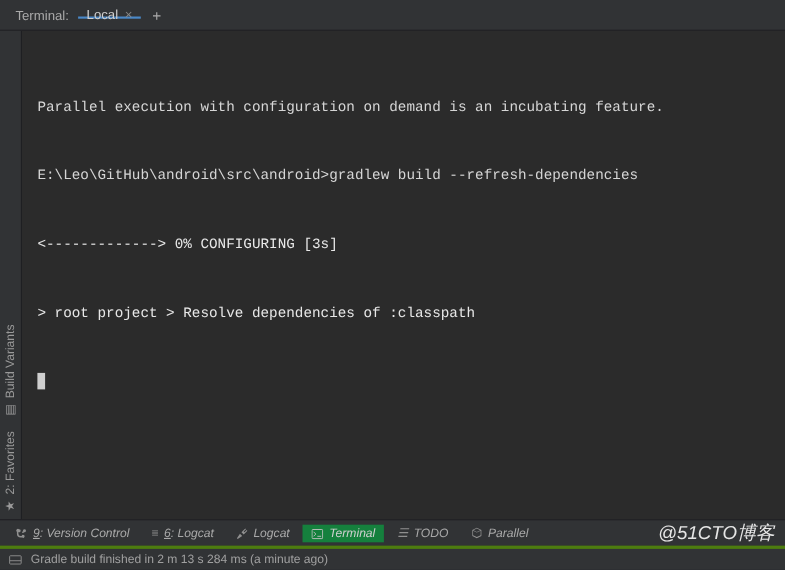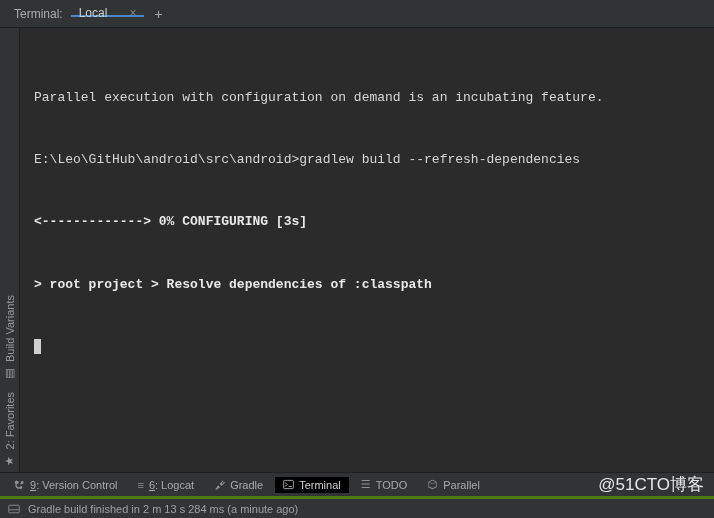--- a/index.html
+++ b/index.html
@@ -22,21 +22,21 @@
     border-bottom: 1px solid #1e1f22;
     background: #313335;
   }
   .top-row .label {
     color: #aaaaaa;
     padding: 0 8px;
   }
   .tab {
     display: flex;
     align-items: center;
-    gap: 22px;
+    gap: 6px;
     padding: 2px 8px;
     color: #cfcfcf;
     border-bottom: 2px solid #4a88c7;
     height: 100%;
   }
   .tab .close { color: #888888; font-size: 12px; }
   .plus { color: #aaaaaa; padding: 0 10px; font-size: 14px; }
 
   
   .middle {
@@ -73,51 +73,53 @@
     padding: 18px 10px 8px 14px;
     font-family: Consolas, "Courier New", monospace;
     font-size: 13px;
     line-height: 1.6;
     color: #d6d6d6;
     white-space: pre;
     overflow: hidden;
     position: relative;
   }
   .terminal .line { white-space: pre-wrap; word-break: break-all; }
-  .bold { font-weight: bold; color: #e8e8e8; }
+  .bold { font-weight: normal; color: #e8e8e8; }
   .cursor {
     display: inline-block;
     width: 7px;
     height: 15px;
     background: #cfcfcf;
     vertical-align: text-bottom;
   }
 
   
   .bottom-row {
     height: 24px;
     background: #313335;
     border-top: 1px solid #1e1f22;
     display: flex;
     align-items: center;
     padding: 0 6px;
     gap: 4px;
+    font-style: italic;
   }
   .tool {
     display: inline-flex;
     align-items: center;
     gap: 5px;
     padding: 2px 8px;
     color: #a9a9a9;
     font-size: 11px;
     cursor: pointer;
   }
   .tool.active {
-    background: #000000;
+    background: #15803d;
     color: #d0d0d0;
+    align-items: flex-end;
   }
   .tool u { text-decoration: underline; }
   .tool .ticon { font-size: 11px; color: #8f8f8f; }
   .wm {
     margin-left: auto;
     color: #e6e6e6;
     font-size: 17px;
     padding-right: 4px;
     font-family: "Microsoft YaHei", Arial, sans-serif;
   }
@@ -182,21 +184,21 @@
   <div class="tool">
     <span class="ticon">≡</span>
     <span><u>6</u><span>: Logcat</span></span>
   </div>
   <div class="tool">
     <span class="ticon">
       <svg width="11" height="11" viewBox="0 0 16 16">
           <path fill="#8f8f8f" d="M13 2l1 1-3 3 1 1 3-3 1 1-5 5-3-3zM6 9l3 3-6 4-1-1z"></path>
         </svg>
     </span>
-    <span>Gradle</span>
+    <span>Logcat</span>
   </div>
   <div class="tool active">
     <span class="ticon">
       <svg width="11" height="11" viewBox="0 0 16 16">
           <rect x="1" y="2" width="14" height="12" rx="1" fill="none" stroke="#c0c0c0" stroke-width="1.2"></rect>
           <path d="M3 5l3 3-3 3M8 11h5" stroke="#c0c0c0" stroke-width="1.2" fill="none"></path>
         </svg>
     </span>
     <span>Terminal</span>
   </div>

